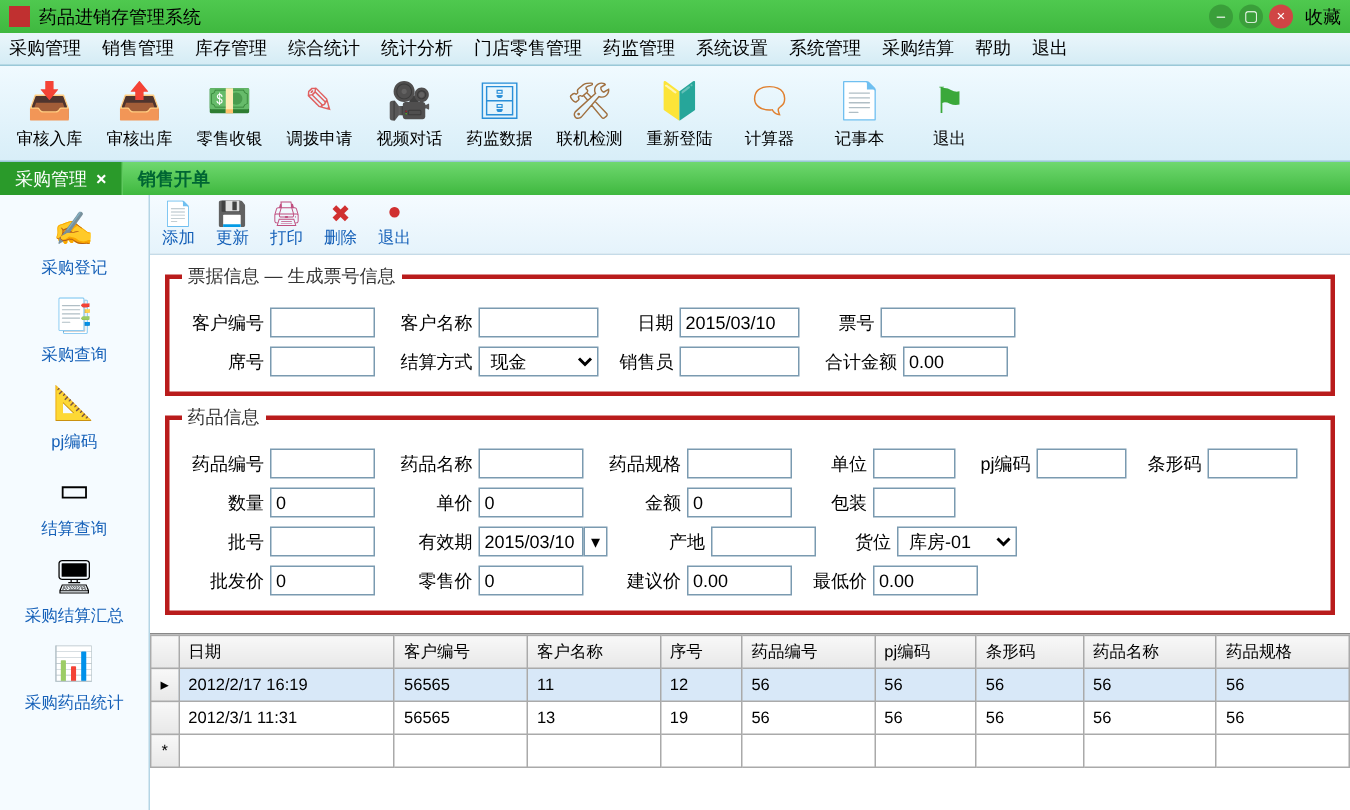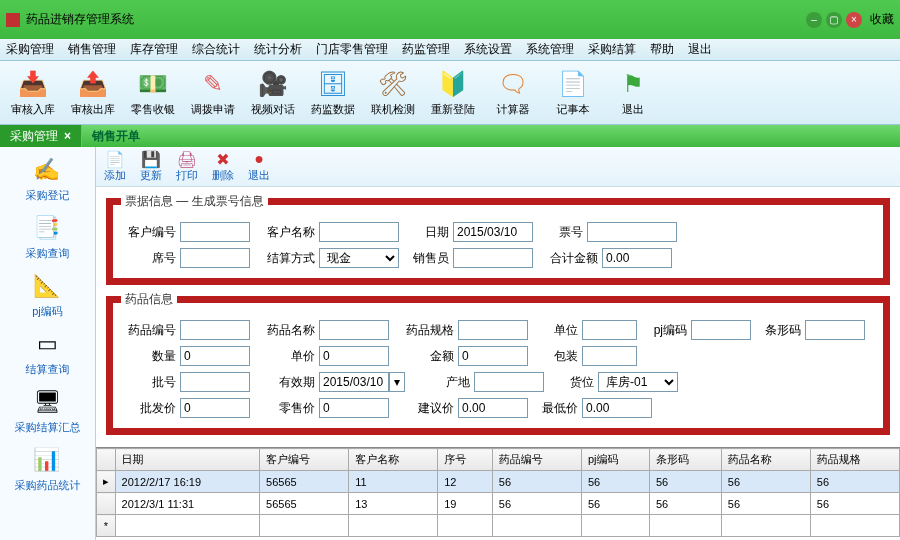--- a/index.html
+++ b/index.html
@@ -1,18 +1,18 @@
 <!DOCTYPE html>
 <html><head>
 <meta charset="utf-8">
 <style>
 * { box-sizing: border-box; margin: 0; padding: 0; font-family: "Microsoft YaHei", sans-serif; font-size: 12px; }
 body { background: #cde8f0; width: 900px; height: 540px; overflow: hidden; }
 
-.titlebar { height: 39px; background: linear-gradient(#4fc94f,#3fb83f); display: flex; align-items: center; padding: 4px 6px; color: #000; justify-content: space-between; }
+.titlebar { height: 22px; background: linear-gradient(#4fc94f,#3fb83f); display: flex; align-items: center; padding: 4px 6px; color: #000; justify-content: space-between; }
 .titlebar .app-icon { width: 14px; height: 14px; background: #c03030; margin-right: 6px; }
 .titlebar .spacer { flex: 1; }
 .titlebar .winbtn { width: 16px; height: 16px; border-radius: 50%; margin-left: 4px; display: flex; align-items: center; justify-content: center; font-size: 10px; color: #fff; }
 .winbtn.min { background: #3a9f3a; } .winbtn.max { background: #3a9f3a; } .winbtn.close { background: #d04545; }
 
 .menubar { height: 22px; background: linear-gradient(#eaf6fb,#d5ecf5); display: flex; align-items: center; padding: 0 6px; border-bottom: 1px solid #9ac8d8; }
 .menubar span { margin-right: 14px; cursor: default; }
 
 .toolbar { height: 64px; background: linear-gradient(#f0faff,#d8eef8); display: flex; align-items: center; padding: 0 4px; border-bottom: 1px solid #9ac8d8; }
 .toolbtn { width: 58px; height: 58px; display: flex; flex-direction: column; align-items: center; justify-content: center; margin-right: 2px; cursor: pointer; }
@@ -30,21 +30,21 @@
 .sideitem .sicon { width: 34px; height: 34px; display: flex; align-items: center; justify-content: center; font-size: 22px; }
 .sideitem .slabel { color: #1560b8; font-size: 11px; margin-top: 1px; }
 
 .main { flex: 1; background: #fff; display: flex; flex-direction: column; }
 .actionbar { height: 40px; background: linear-gradient(#f5fbff,#e5f3fb); border-bottom: 1px solid #c5dbe8; display: flex; align-items: center; padding: 0 8px; }
 .actbtn { display: flex; flex-direction: column; align-items: center; margin-right: 14px; cursor: pointer; }
 .actbtn .aicon { font-size: 16px; height: 18px; }
 .actbtn .alabel { font-size: 11px; color: #1560b8; }
 
 .form-area { padding: 6px 10px; }
-fieldset { border: 7px solid #b91c1c; padding: 6px 8px 10px; margin-bottom: 6px; }
+fieldset { border: 3px solid #b91c1c; padding: 6px 8px 10px; margin-bottom: 6px; }
 legend { padding: 0 4px; color: #333; }
 .row { display: flex; align-items: center; margin-top: 6px; flex-wrap: nowrap; }
 .fld { display: flex; align-items: center; margin-right: 10px; }
 .fld label { text-align: right; margin-right: 4px; white-space: nowrap; }
 .fld input, .fld select { height: 20px; border: 1px solid #7a9ab0; padding: 0 3px; background: #fff; }
 .w40 { width: 40px; } .w55 { width: 55px; } .w60 { width: 60px; } .w70 { width: 70px; } .w80 { width: 80px; } .w90 { width: 90px; }
 
 .grid { flex: 1; border-top: 1px solid #888; overflow: auto; }
 table { border-collapse: collapse; width: 100%; }
 th, td { border: 1px solid #aaa; padding: 3px 6px; height: 22px; text-align: left; background: #fff; font-size: 11px; white-space: nowrap; }

